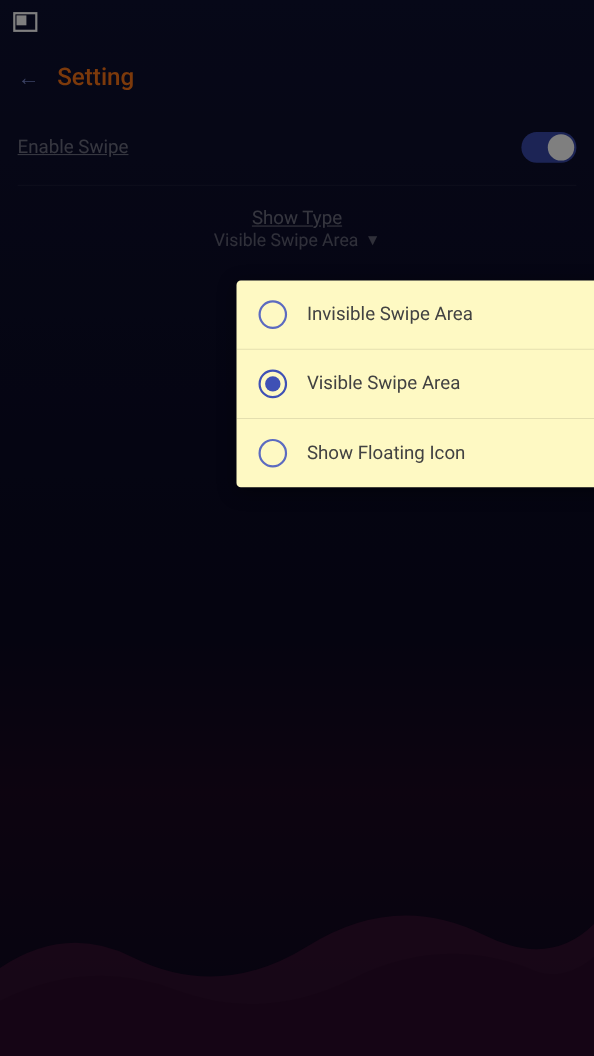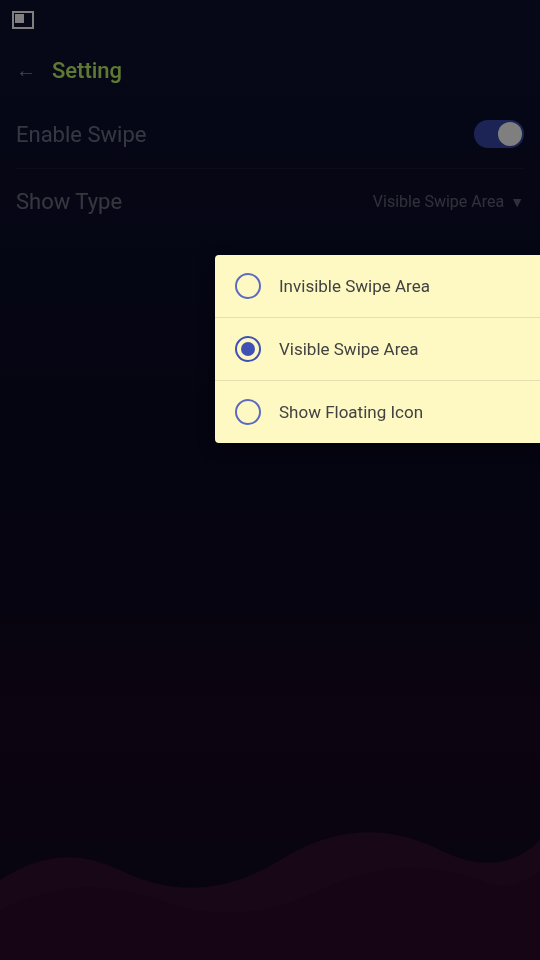--- a/index.html
+++ b/index.html
@@ -70,41 +70,42 @@
       padding: 0 16px;
       gap: 16px;
     }
 
     .back-arrow {
       color: #7986cb;
       font-size: 20px;
     }
 
     .settings-title {
-      color: #bef264;
+      color: #f97316;
       font-size: 22px;
       font-weight: 500;
     }
 
     
     .settings-content {
       padding: 0 16px;
     }
 
     .settings-row {
       display: flex;
       align-items: center;
       justify-content: space-between;
       padding: 20px 0;
       border-bottom: 1px solid rgba(255,255,255,0.05);
     }
 
     .settings-label {
       color: rgba(255,255,255,0.4);
-      font-size: 22px;
+      font-size: 17px;
+      text-decoration: underline;
     }
 
     
     .toggle-switch {
       width: 50px;
       height: 28px;
       background-color: #3949ab;
       border-radius: 14px;
       position: relative;
       cursor: pointer;
@@ -119,20 +120,21 @@
       background-color: #ffffff;
       border-radius: 50%;
     }
 
     
     .show-type-row {
       display: flex;
       align-items: center;
       justify-content: space-between;
       padding: 20px 0;
+      flex-direction: column;
     }
 
     .show-type-value {
       display: flex;
       align-items: center;
       gap: 6px;
       color: rgba(255,255,255,0.35);
       font-size: 16px;
     }
 

